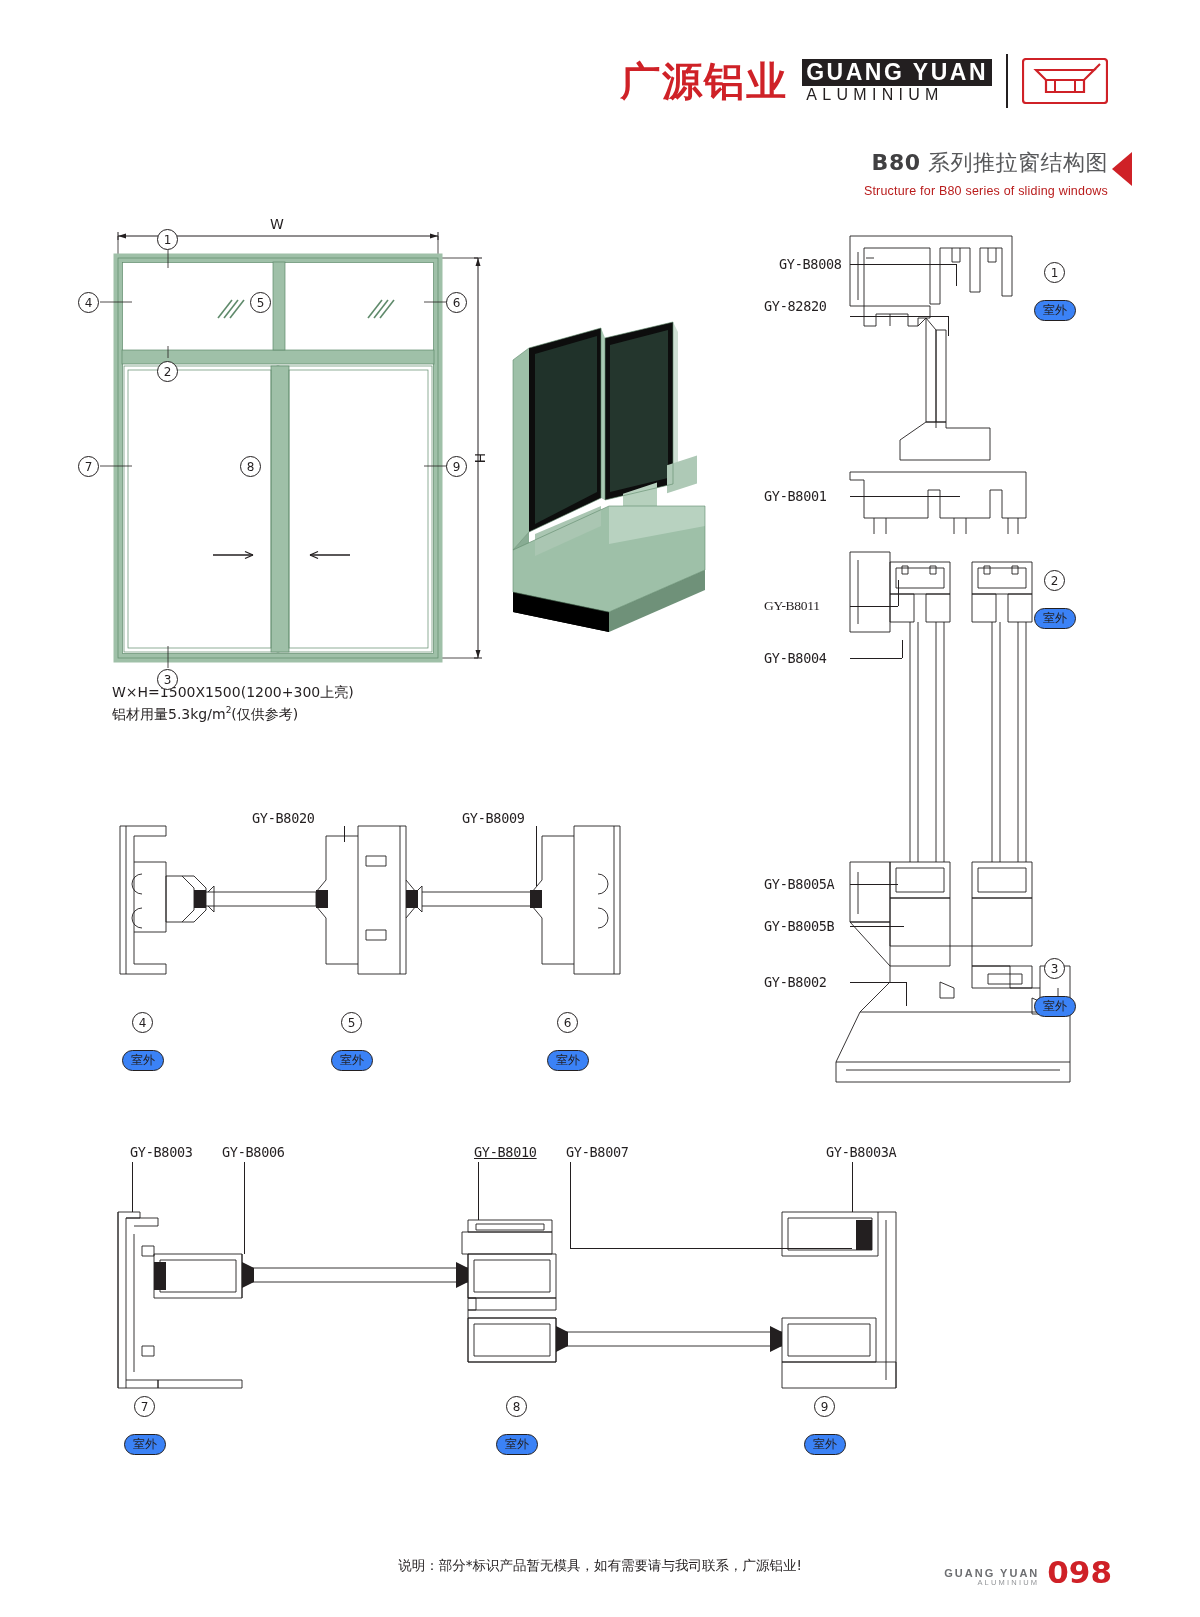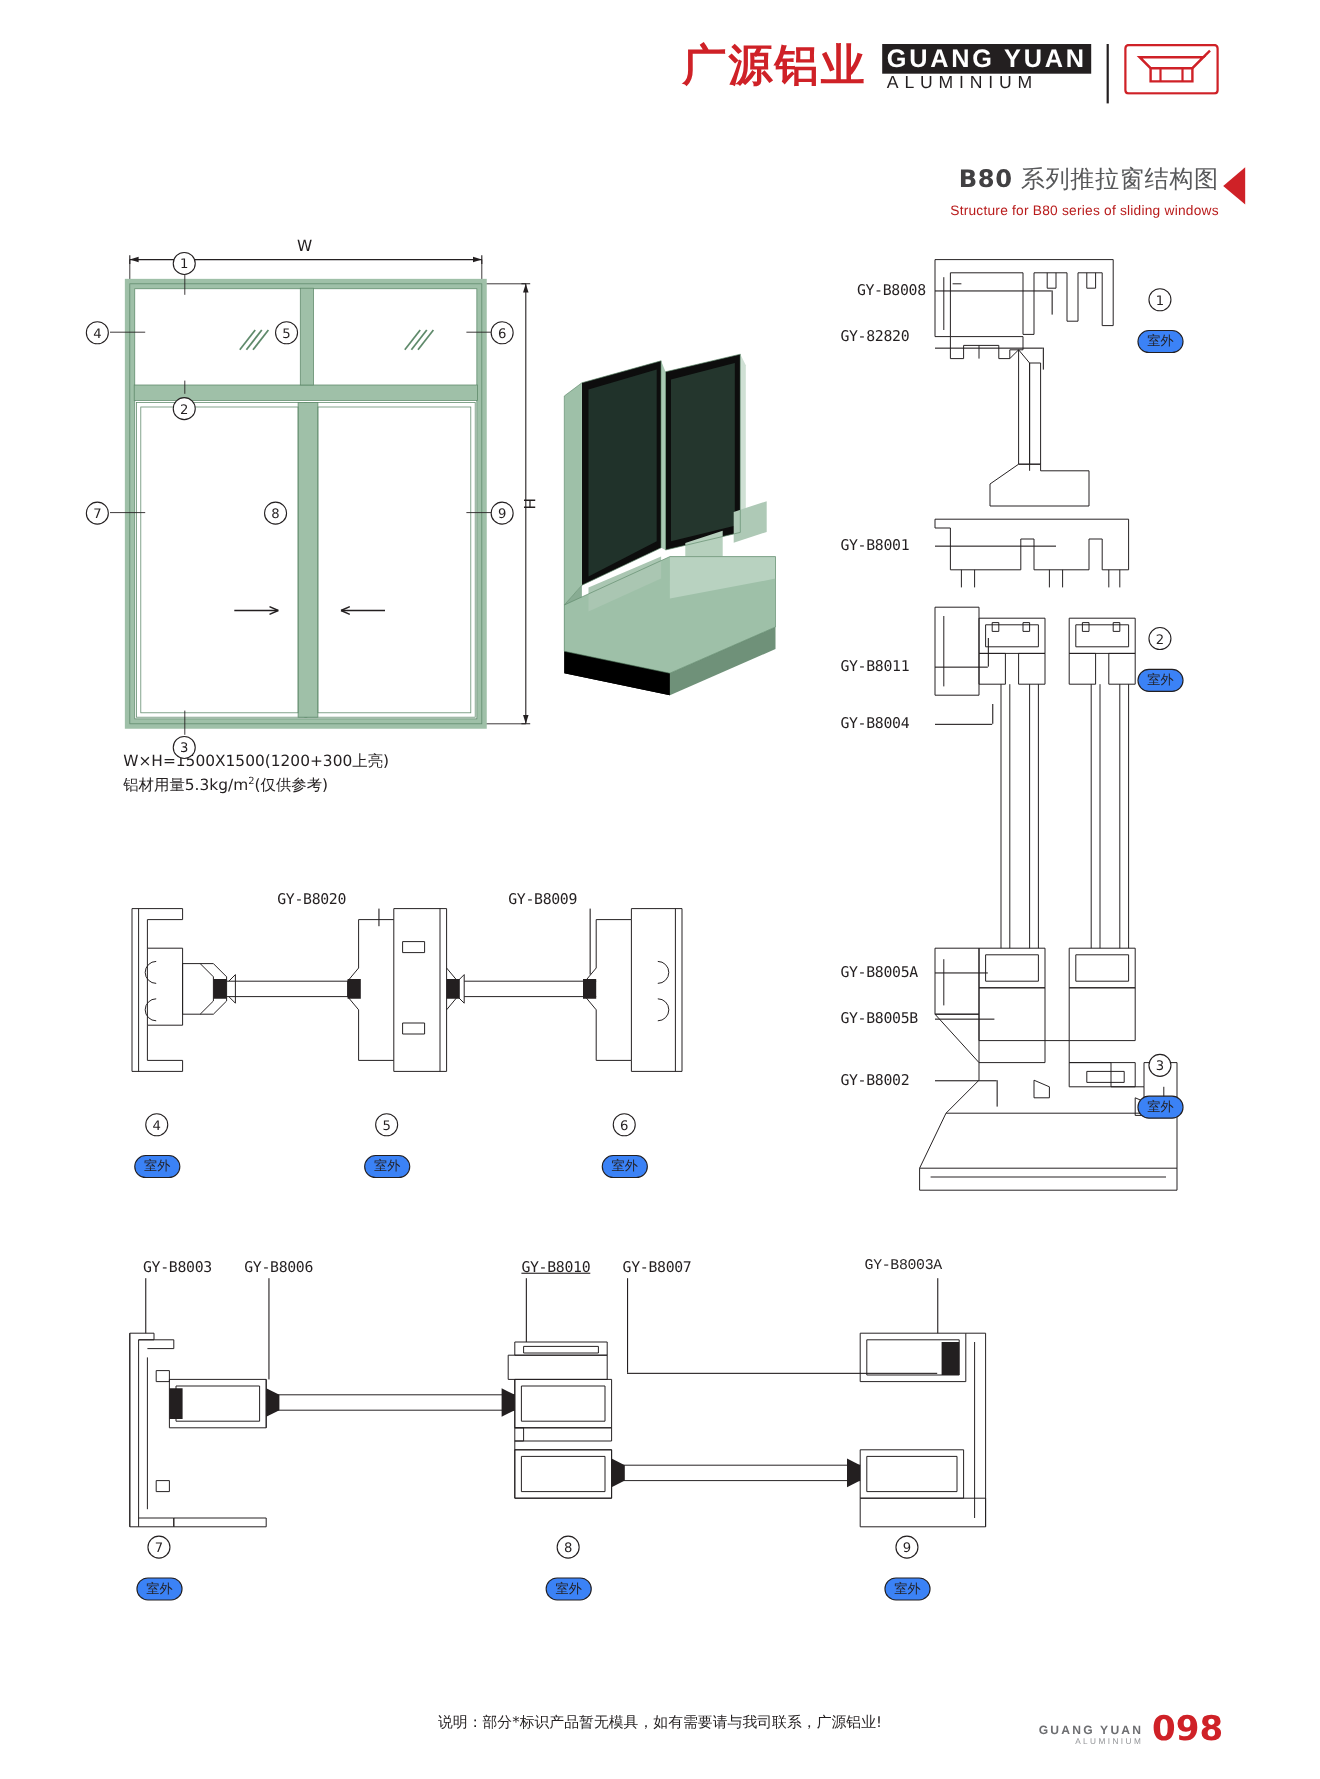--- a/index.html
+++ b/index.html
@@ -10,24 +10,24 @@
     background: #ffffff;
     font-family: "Liberation Sans", sans-serif;
     position: relative;
     overflow: hidden;
     color: #231f20;
   }
 
   
   .header-logo {
     position: absolute;
-    top: 40px;
+    top: 54px;
     right: 92px;
     display: flex;
-    align-items: flex-start;
+    align-items: center;
     gap: 14px;
   }
   .logo-cn {
     font-family: "DejaVu Sans", sans-serif;
     font-size: 40px;
     font-weight: bold;
     color: #cf2127;
     letter-spacing: 2px;
     line-height: 1;
   }
@@ -391,21 +391,21 @@
   <div class="leader h" style="left:110px; top:42px; width:106px;"></div>
   <div class="leader v" style="left:216px; top:42px; height:22px;"></div>
 
   <div class="lbl" style="left:24px; top:76px;">GY-82820</div>
   <div class="leader h" style="left:110px; top:94px; width:98px;"></div>
   <div class="leader v" style="left:208px; top:94px; height:20px;"></div>
 
   <div class="lbl" style="left:24px; top:266px;">GY-B8001</div>
   <div class="leader h" style="left:110px; top:274px; width:110px;"></div>
 
-  <div class="lbl" style="left:24px; top:376px;">GY-B8011</div>
+  <div class="lbl" style="left:24px; top:376px;font-family:Liberation Serif, serif;">GY-B8011</div>
   <div class="leader h" style="left:110px; top:384px; width:48px;"></div>
   <div class="leader v" style="left:158px; top:358px; height:26px;"></div>
 
   <div class="lbl" style="left:24px; top:428px;">GY-B8004</div>
   <div class="leader h" style="left:110px; top:436px; width:52px;"></div>
   <div class="leader v" style="left:162px; top:418px; height:18px;"></div>
 
   <div class="lbl" style="left:24px; top:654px;">GY-B8005A</div>
   <div class="leader h" style="left:110px; top:662px; width:48px;"></div>
 
@@ -530,21 +530,21 @@
   <div class="leader v" style="left:36px; top:12px; height:50px;"></div>
   <div class="lbl" style="left:126px; top:-6px;">GY-B8006</div>
   <div class="leader v" style="left:148px; top:12px; height:92px;"></div>
 
   <div class="lbl" style="left:378px; top:-6px;text-decoration:underline;">GY-B8010</div>
   <div class="leader v" style="left:382px; top:12px; height:58px;"></div>
   <div class="lbl" style="left:470px; top:-6px;">GY-B8007</div>
   <div class="leader v" style="left:474px; top:12px; height:86px;"></div>
   <div class="leader h" style="left:474px; top:98px; width:282px;"></div>
 
-  <div class="lbl" style="left:690px; top:-6px;font-family:Liberation Mono, monospace;">GY-B8003A</div>
+  <div class="lbl" style="left:730px; top:-6px;">GY-B8003A</div>
   <div class="leader v" style="left:756px; top:12px; height:50px;"></div>
 
   <div class="circ" style="left:38px;  top:246px;">7</div>
   <div class="ell" style="left:28px;  top:284px;">室外</div>
 
   <div class="circ" style="left:410px; top:246px;">8</div>
   <div class="ell" style="left:400px; top:284px;">室外</div>
 
   <div class="circ" style="left:718px; top:246px;">9</div>
   <div class="ell" style="left:708px; top:284px;">室外</div>

